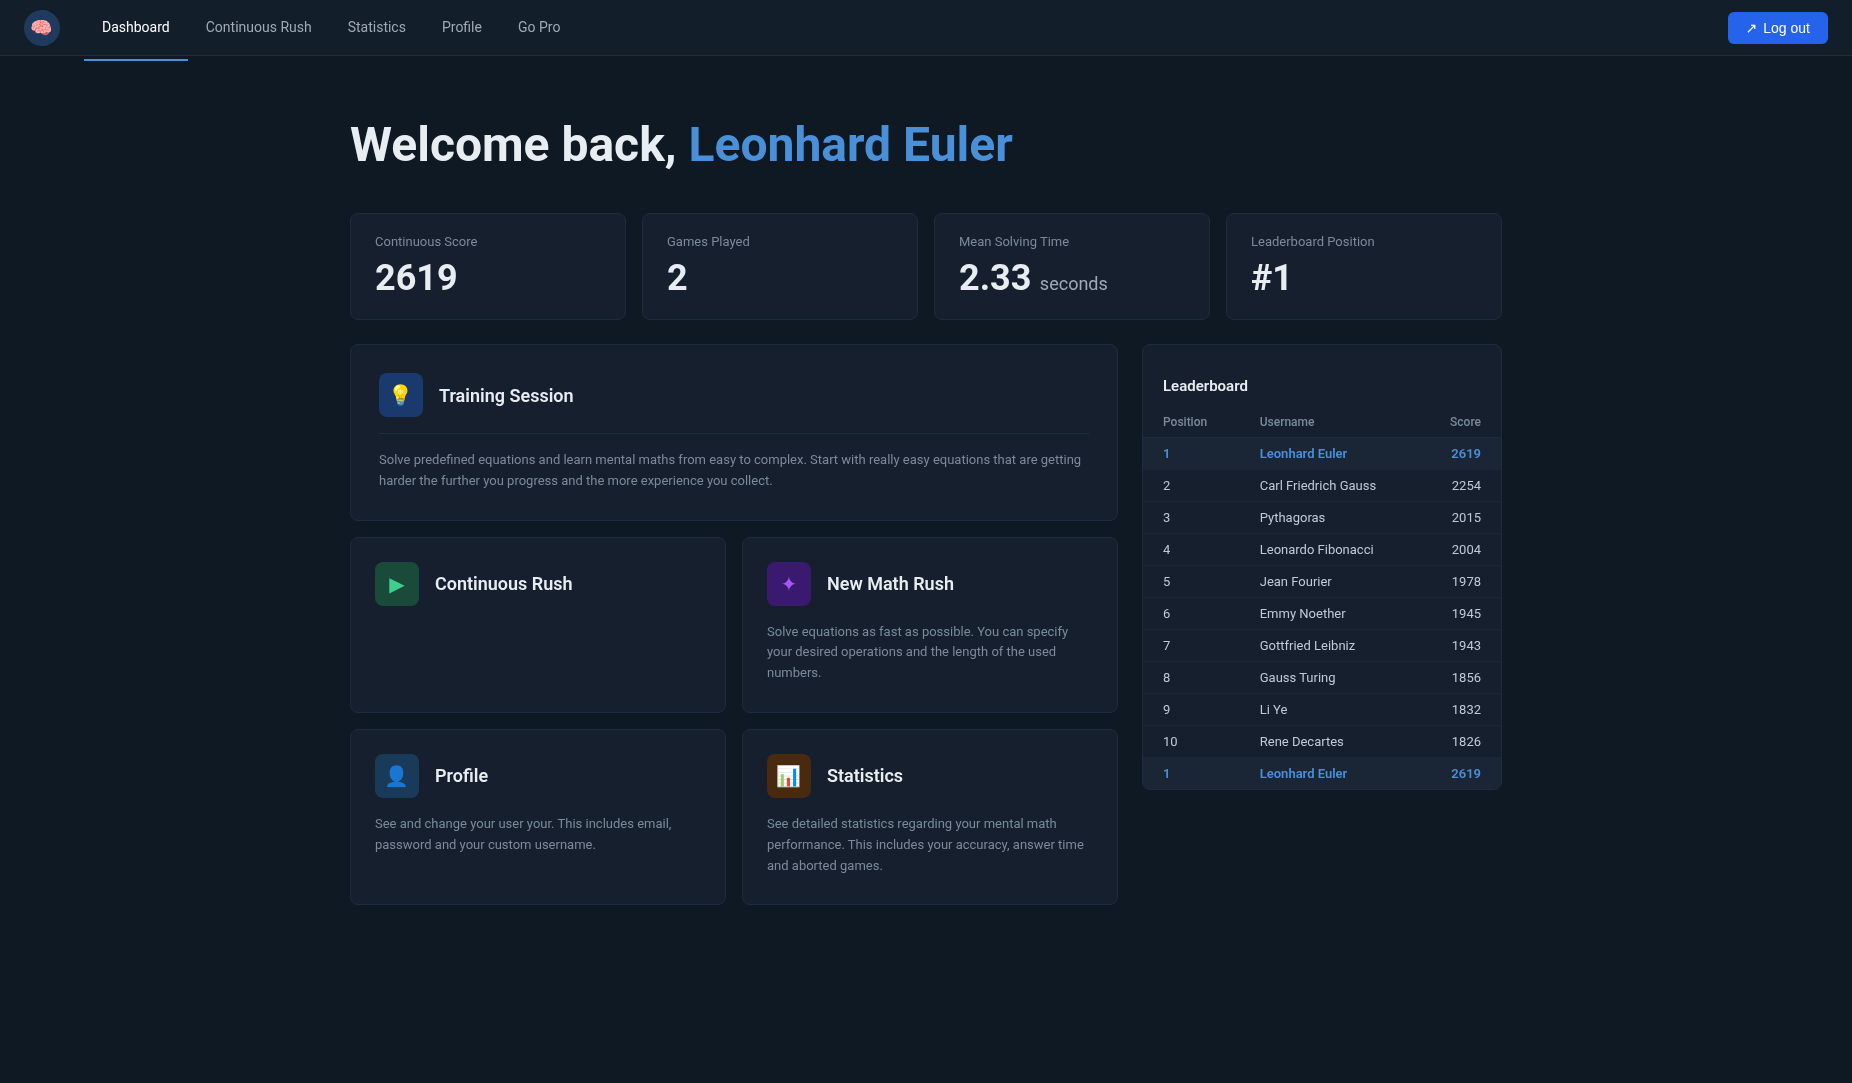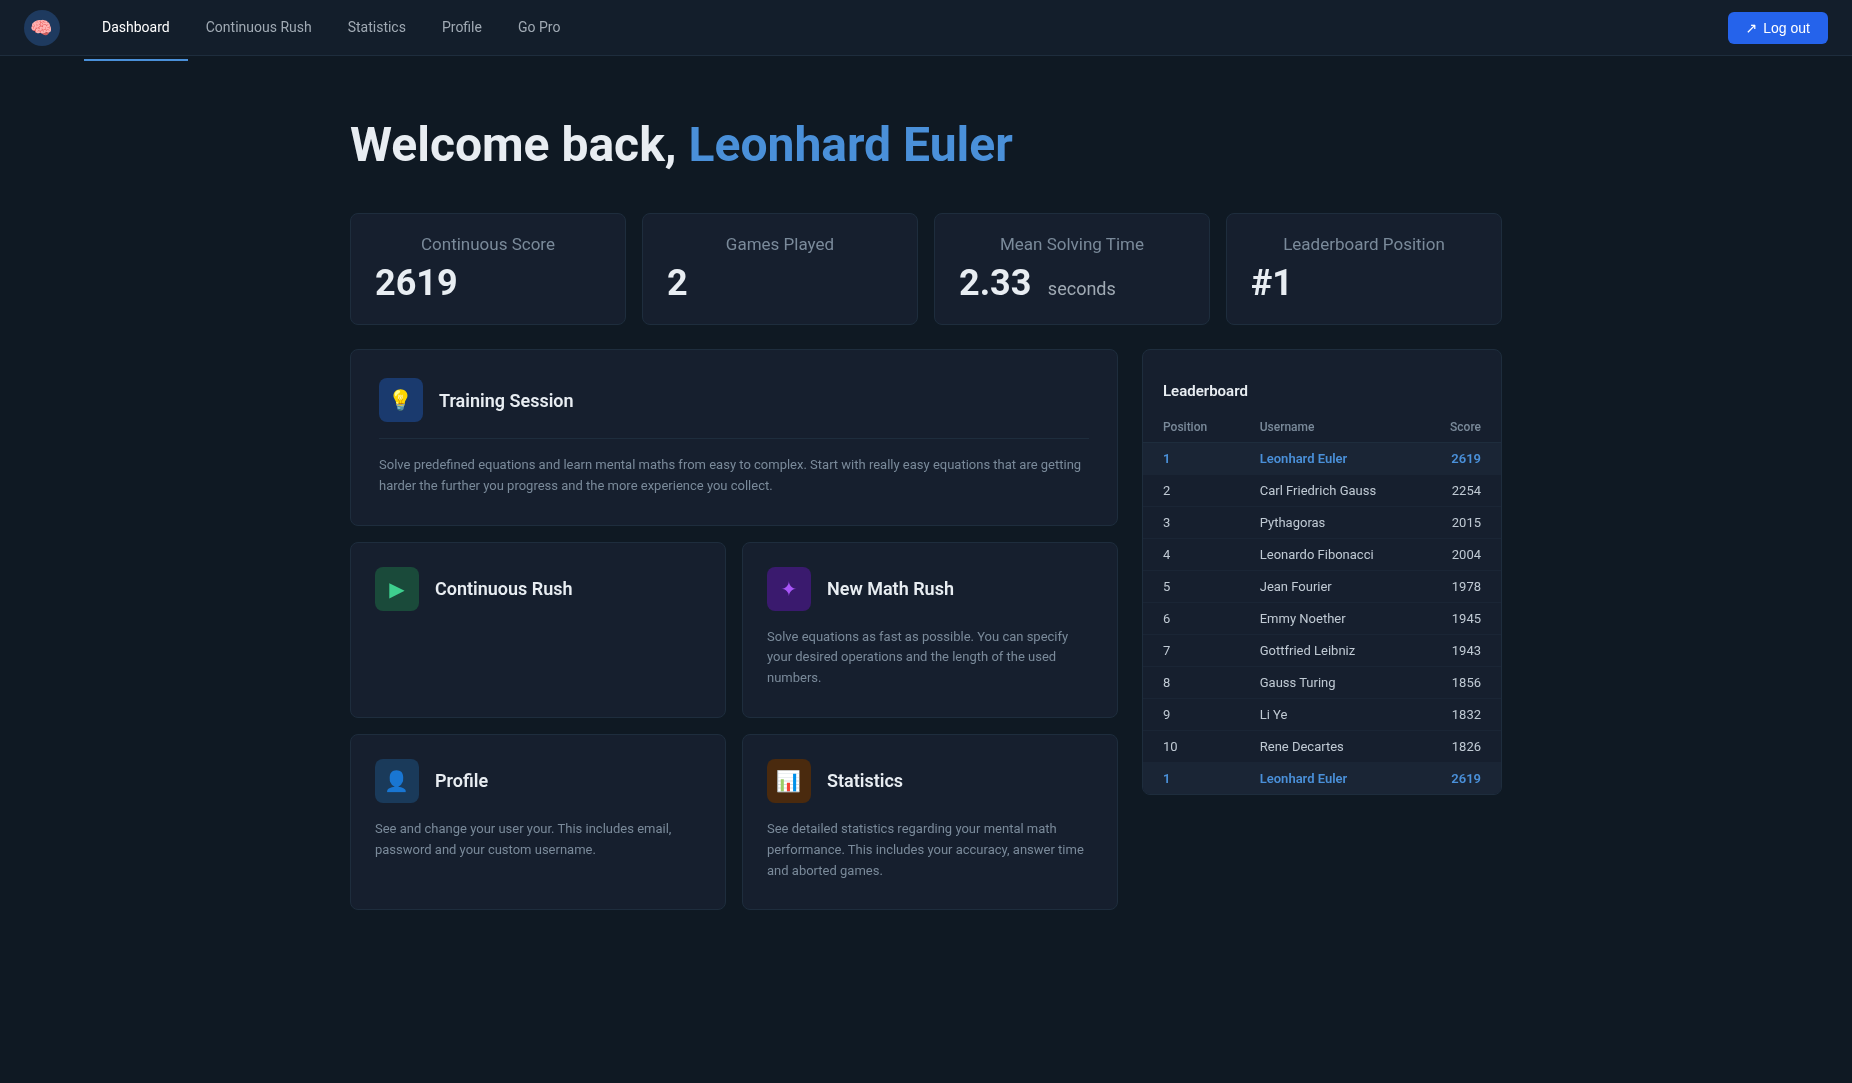--- a/index.html
+++ b/index.html
@@ -91,35 +91,34 @@
       margin-bottom: 24px;
     }
     .stat-card {
       background: #161f2e;
       border: 1px solid #1e2d3d;
       border-radius: 8px;
       padding: 20px 24px;
       flex: 1;
     }
     .stat-label {
-      font-size: 17px;
+      font-size: 13px;
       color: #7a8a9a;
       margin-bottom: 8px;
-      text-align: center;
     }
     .stat-value {
       font-size: 36px;
       font-weight: 700;
       color: #e8edf2;
     }
     .stat-value .unit {
       font-size: 18px;
       font-weight: 400;
       color: #a0aab4;
-      margin-left: 12px;
+      margin-left: 4px;
     }
 
     
     .content-grid {
       display: grid;
       grid-template-columns: 1fr 360px;
       gap: 24px;
       align-items: start;
     }
 

